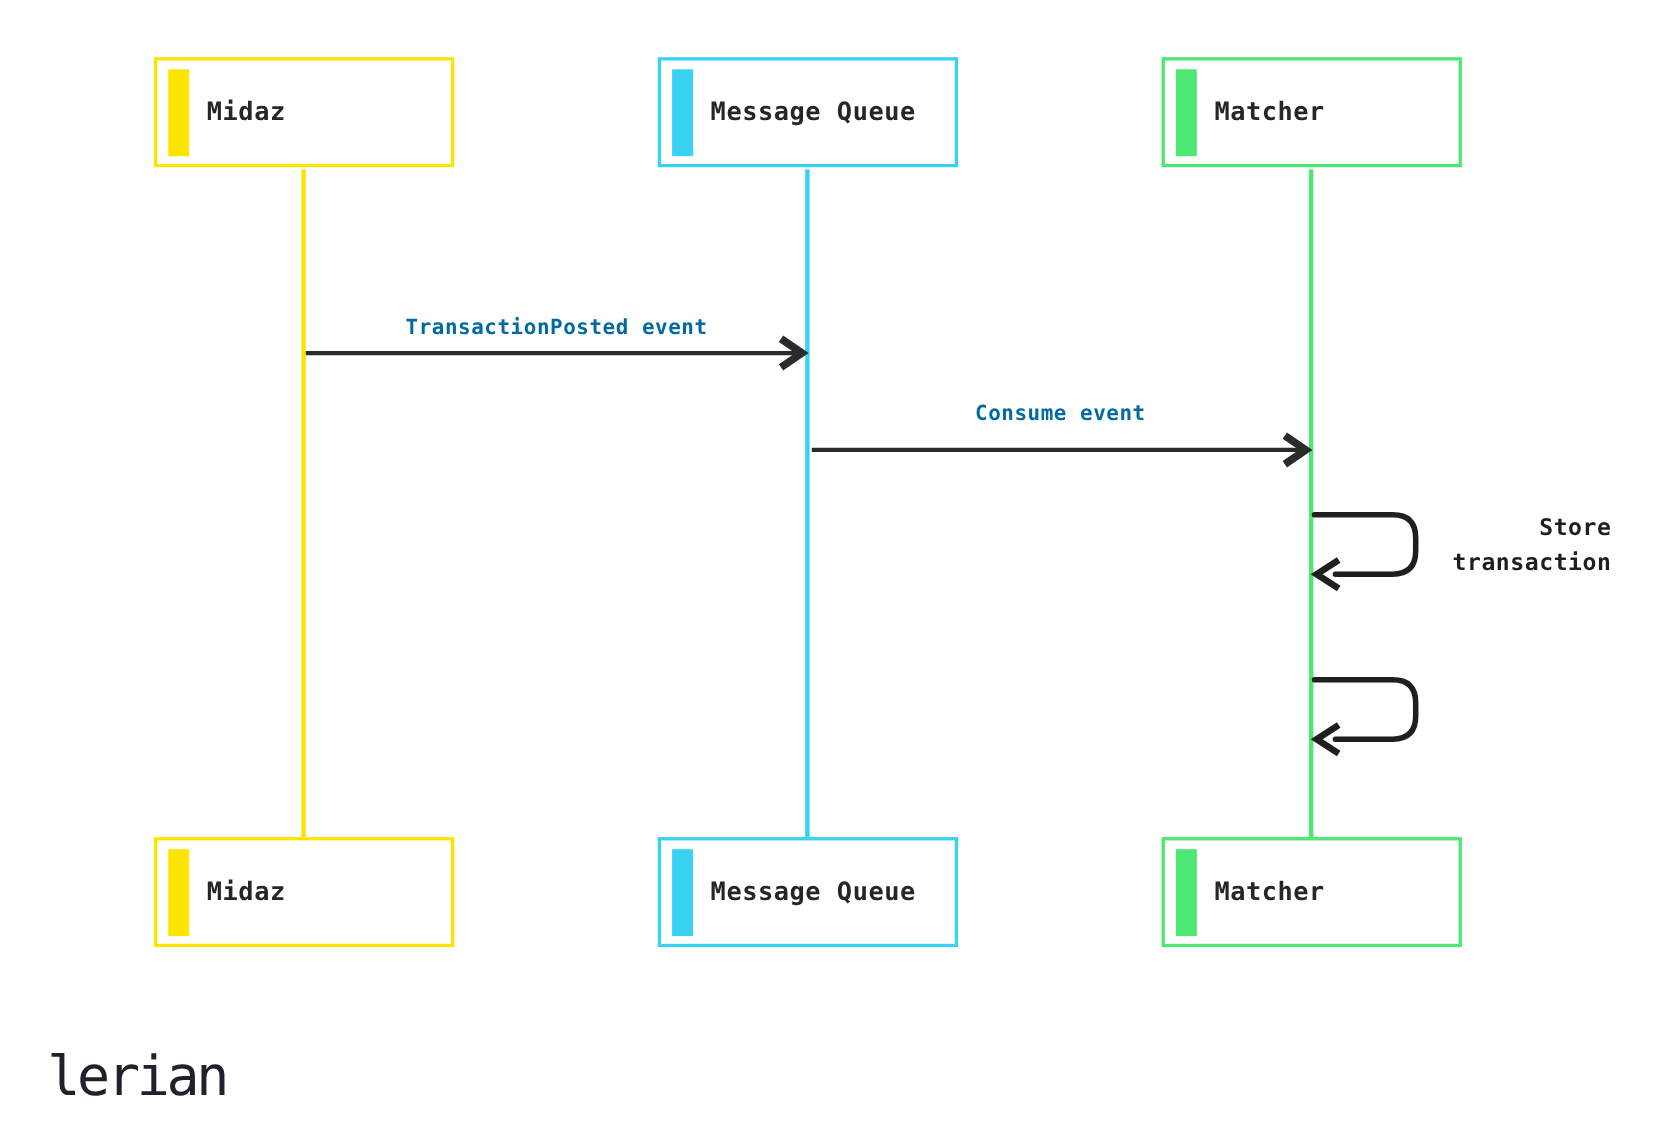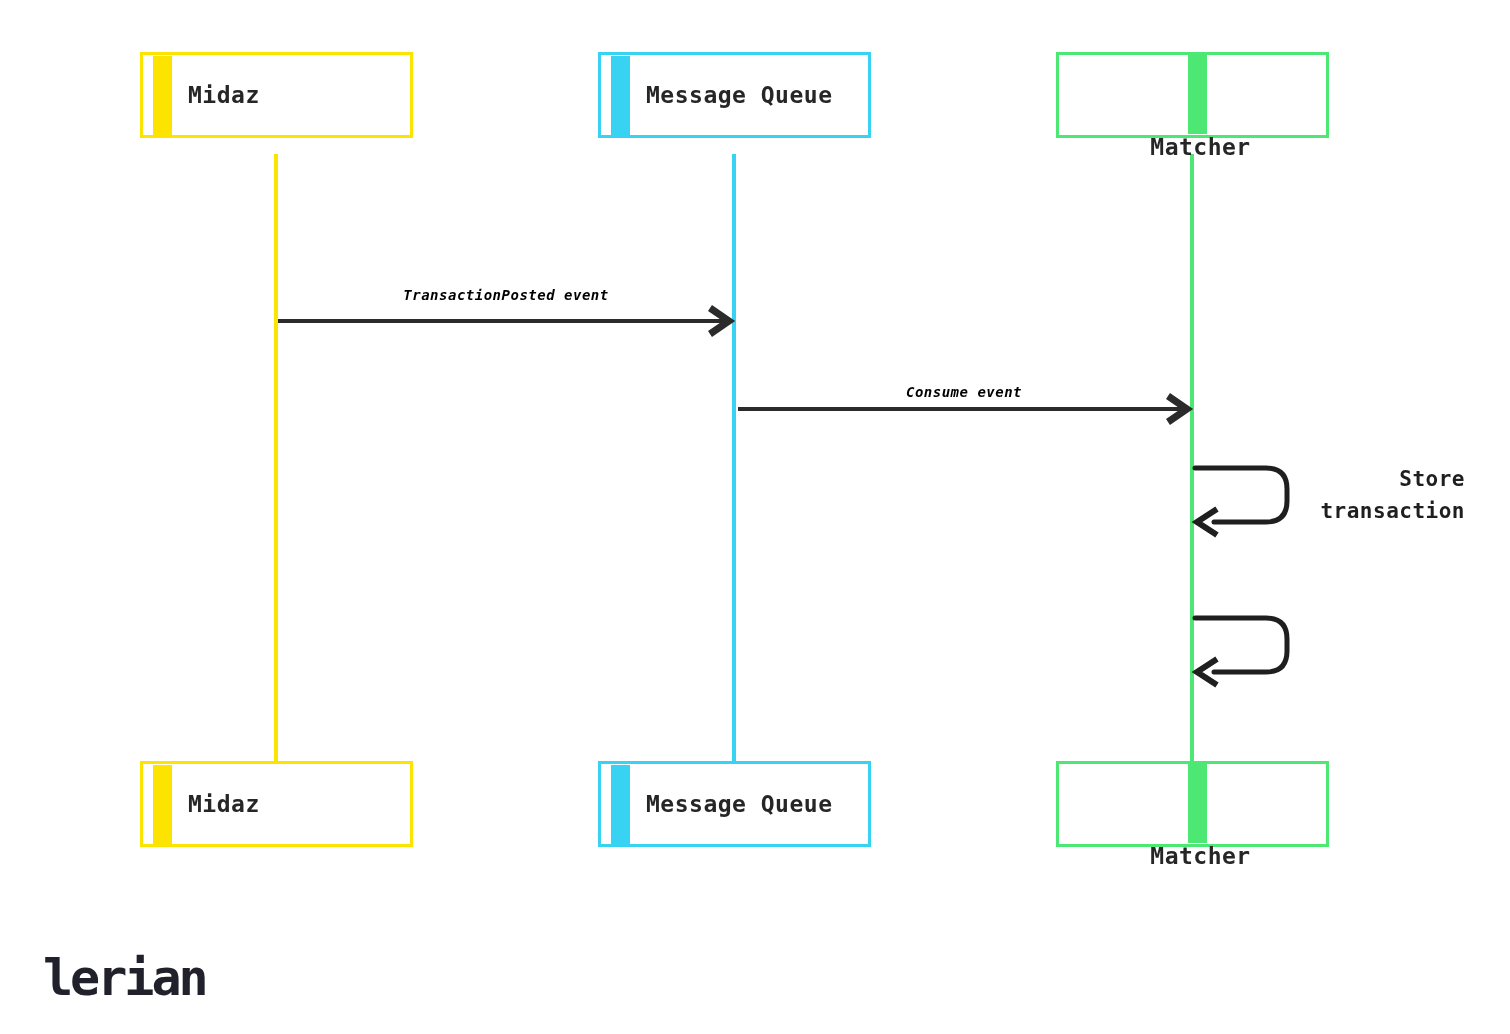--- a/index.html
+++ b/index.html
@@ -4,27 +4,27 @@
 <style>
   html,body{margin:0;padding:0;background:#ffffff;}
   body{
     width:1510px;height:1034px;position:relative;overflow:hidden;
     font-family:"DejaVu Sans Mono","Liberation Mono",monospace;
   }
   .canvas{position:absolute;inset:0;}
 
   
   .actor-box{
-    position:absolute;width:273px;height:86px;background:#ffffff;
+    position:absolute;width:273px;height:100px;background:#ffffff;
     border:3px solid;box-sizing:border-box;
     display:flex;align-items:center;
   }
   .actor-box.midaz{border-color:var(--c-midaz);}
   .actor-box.message-queue{border-color:var(--c-message-queue);align-items:center;}
-  .actor-box.matcher{border-color:var(--c-matcher);flex-direction:column;}
+  .actor-box.matcher{border-color:var(--c-matcher);}
   .actor-bar{width:19px;height:79px;margin-left:10px;flex:0 0 auto;}
   .midaz .actor-bar{background:var(--c-midaz);}
   .message-queue .actor-bar{background:var(--c-message-queue);}
   .matcher .actor-bar{background:var(--c-matcher);}
   .actor-label{
     margin-left:16px;font-size:23px;font-weight:bold;color:#262626;
     white-space:nowrap;letter-spacing:.5px;
   }
 
   .pos-top-midaz{left:140px;top:52px;}
@@ -42,39 +42,39 @@
 
   
   svg.arrows{position:absolute;left:0;top:0;pointer-events:none;}
   .msg-line{stroke:var(--line);stroke-width:4;fill:none;}
   .msg-head{stroke:var(--line);stroke-width:7;fill:none;stroke-linejoin:miter;}
   .loop-path{stroke:#1f1f1f;stroke-width:5;fill:none;stroke-linejoin:round;stroke-linecap:round;}
   .loop-head{stroke:#1f1f1f;stroke-width:6;fill:none;stroke-linejoin:miter;}
 
   
   .msg-label{
-    position:absolute;font-size:14px;font-weight:bold;color:#000000;
-    text-align:center;letter-spacing:.5px;white-space:nowrap;font-style:italic;
+    position:absolute;font-size:19px;font-weight:bold;color:#0369a1;
+    text-align:center;letter-spacing:.5px;white-space:nowrap;
   }
   .msg-label.one{left:280px;top:287px;width:452px;}
-  .msg-label.two{left:738px;top:384px;width:452px;}
+  .msg-label.two{left:738px;top:365px;width:452px;}
 
   
   .loop-label{
     position:absolute;left:1297px;width:168px;
     font-size:21px;line-height:32px;font-weight:bold;color:#1f1f1f;
     letter-spacing:.5px;
   }
   .loop-label.one{top:463px;text-align:right;}
   .loop-label.two{top:613px;}
 
   
   .logo{
     position:absolute;left:43px;top:953px;
-    font-size:50px;line-height:1;font-weight:bold;color:#21212b;
+    font-size:50px;line-height:1;font-weight:normal;color:#21212b;
     letter-spacing:-3px;
   }
 </style>
 </head>
 <body>
 
 <div class="canvas">
 
   <div class="lifeline midaz"></div>
   <div class="lifeline message-queue"></div>

